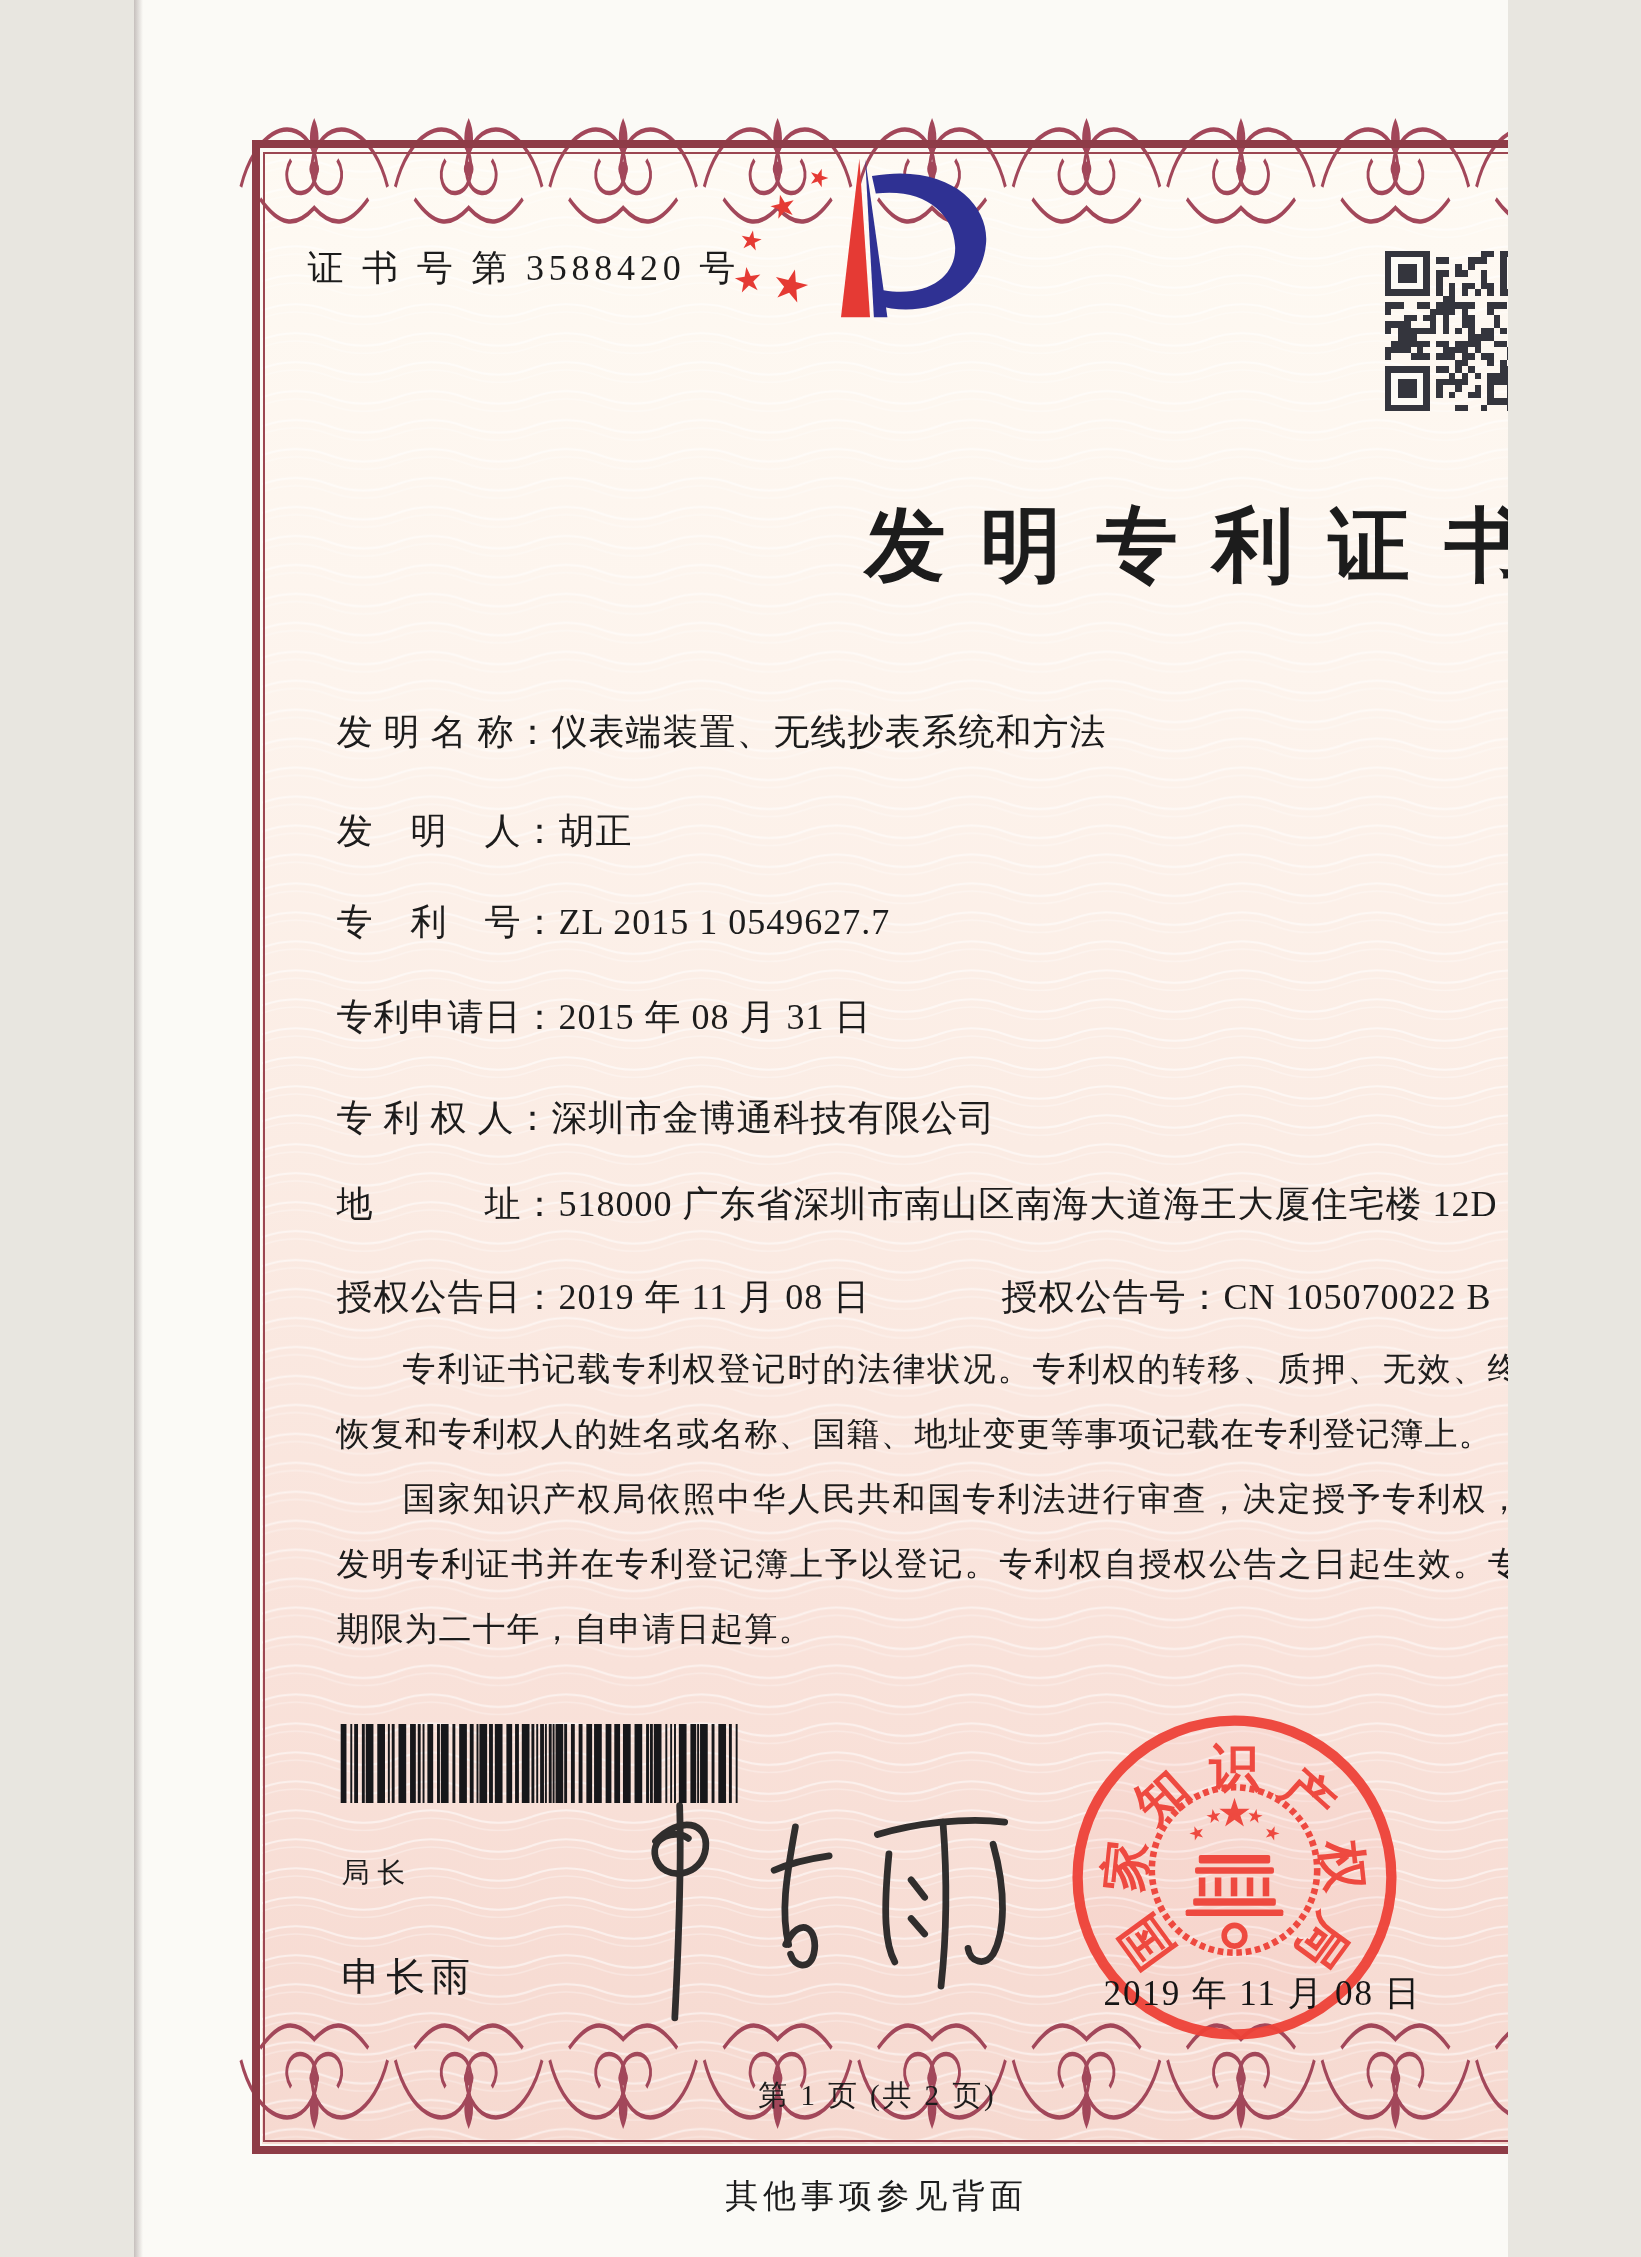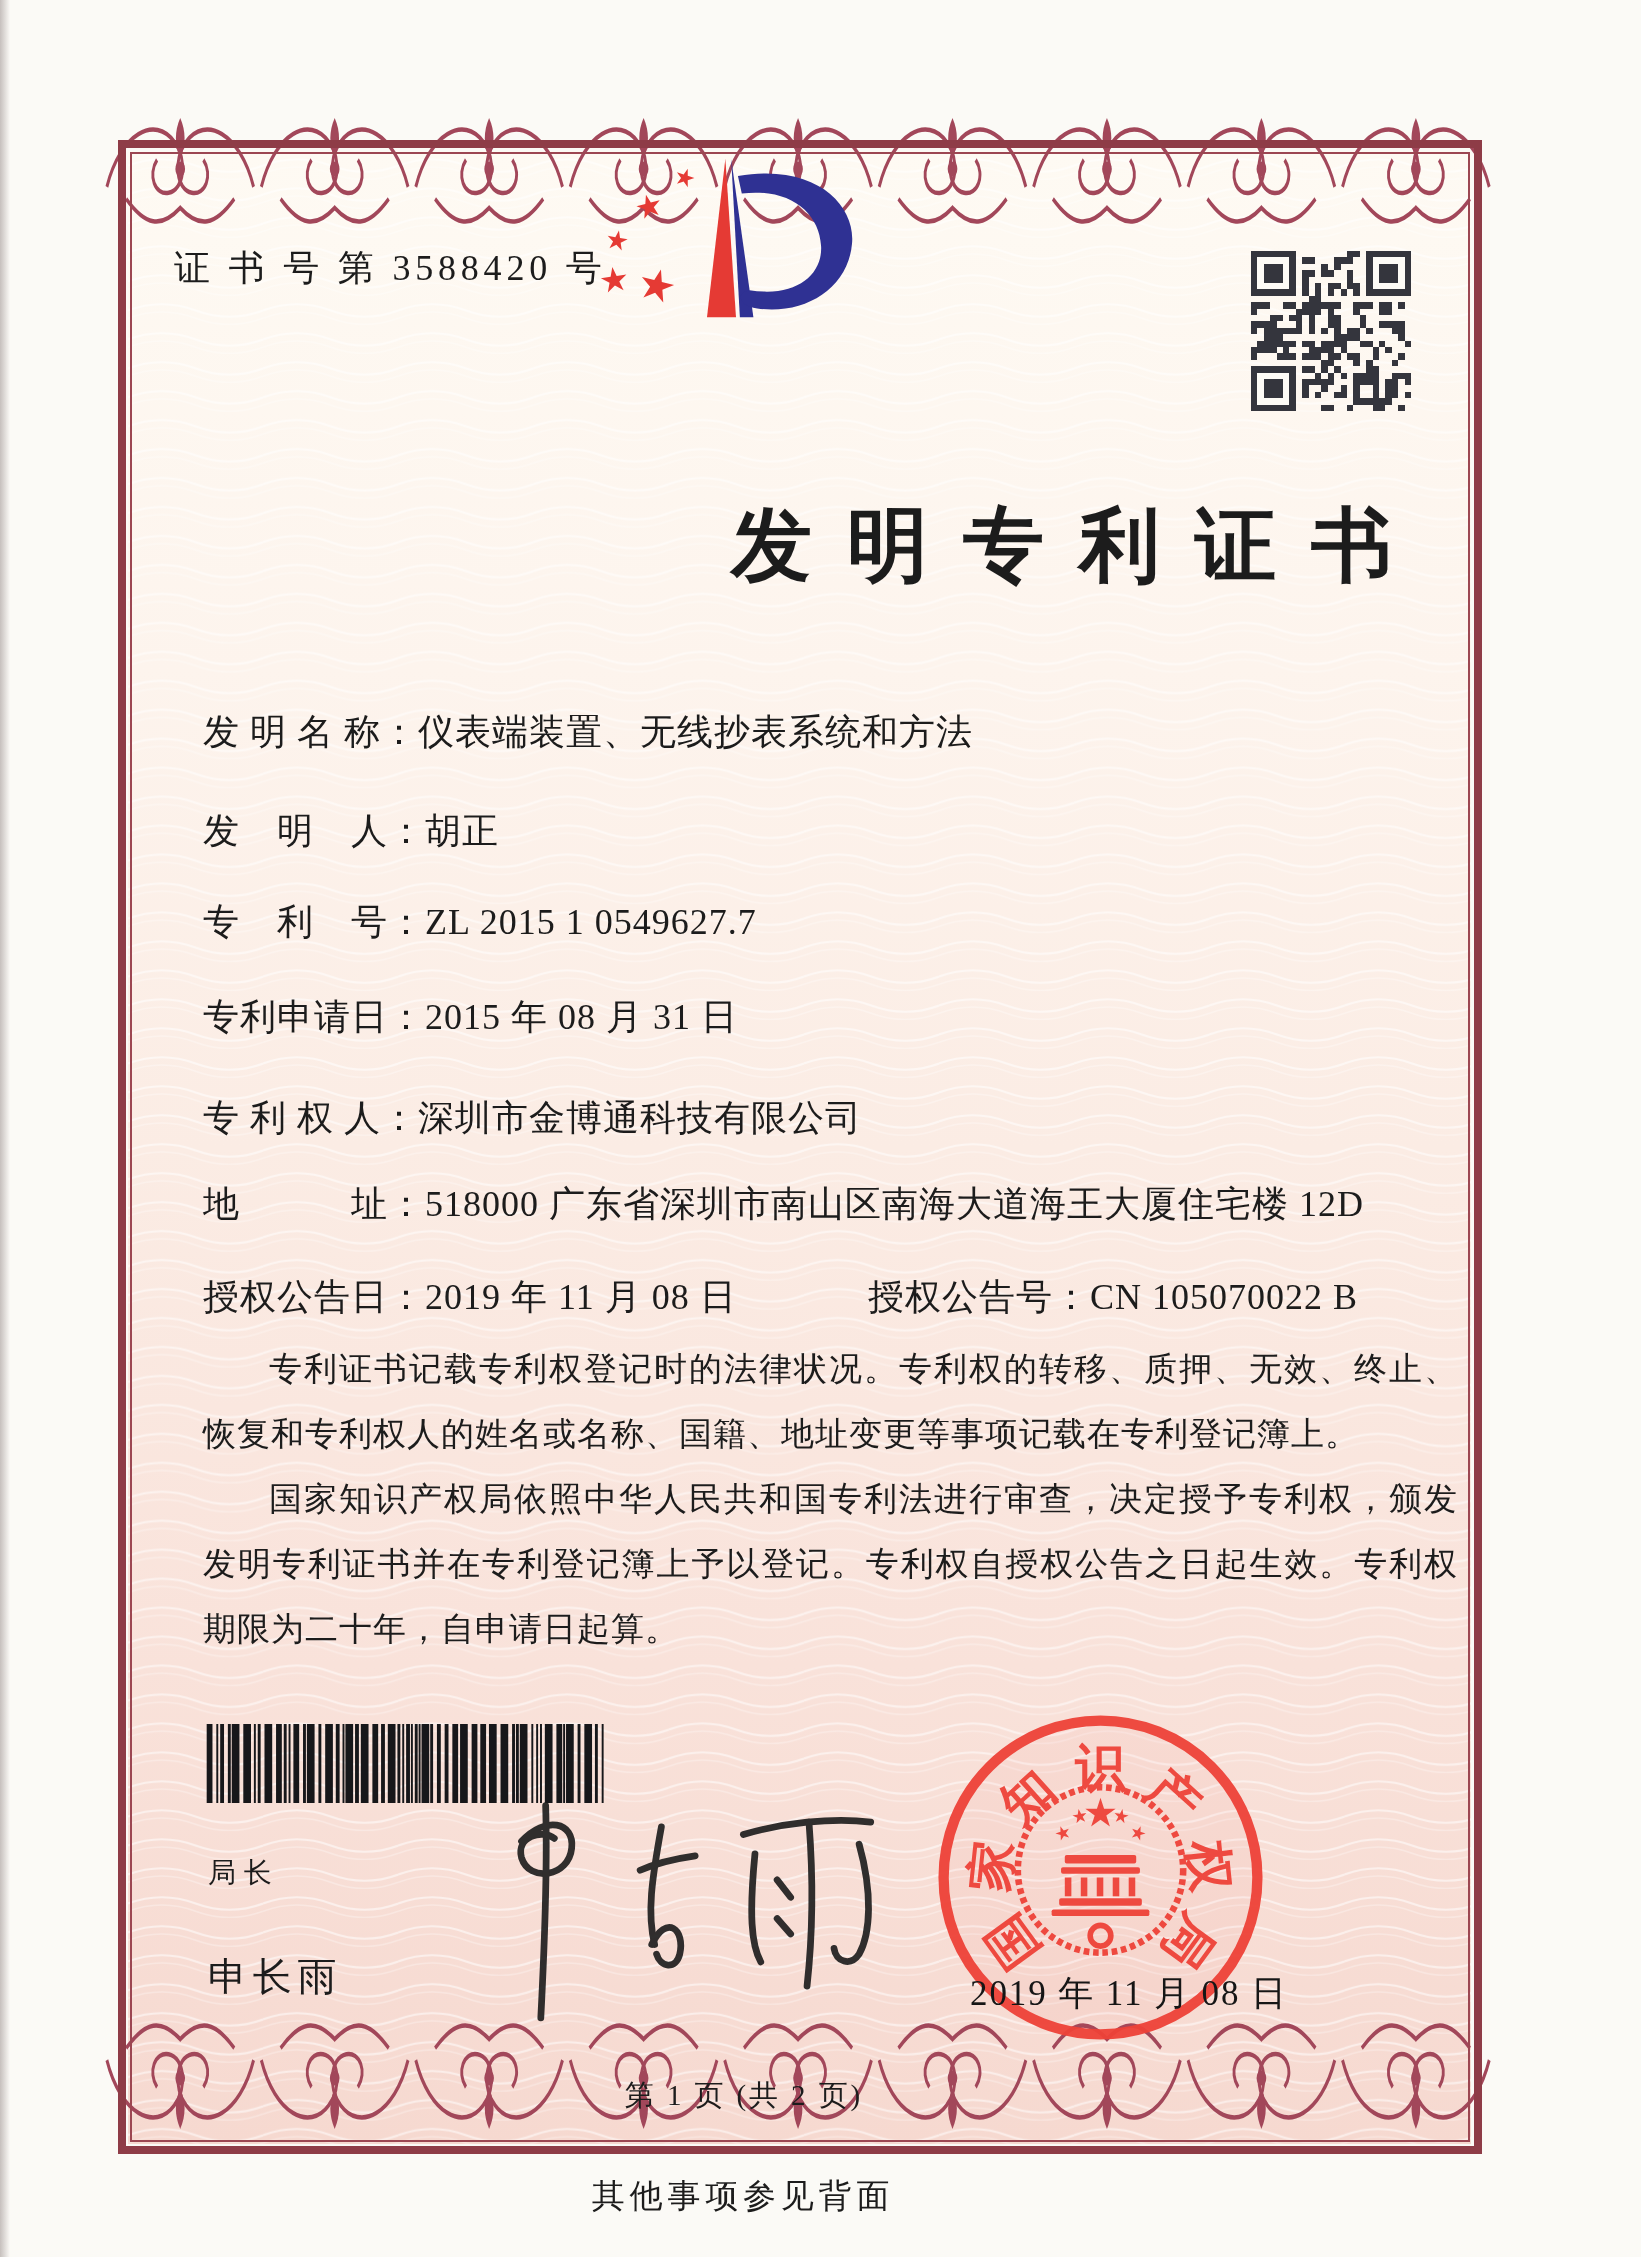--- a/index.html
+++ b/index.html
@@ -1,17 +1,17 @@
 <!DOCTYPE html>
 <html><head>
 <meta charset="utf-8">
 <style>
   html,body{margin:0;padding:0;background:#e8e6e0;}
   .page{
-    position:relative;width:1641px;height:2257px;margin:0 auto;
+    position:relative;width:1374px;height:2257px;margin:0 auto;
     background:#fbfaf6;overflow:hidden;
     font-family:"Liberation Serif","DejaVu Serif",serif;
     color:#1c1c1c;
   }
   .abs{position:absolute;}
   .scan-edge{left:0;top:0;width:9.7px;height:2257px;
     background:linear-gradient(90deg,rgba(60,40,40,.28),rgba(60,40,40,0));z-index:6;}
   
   .interior{
     left:128px;top:151px;width:1343px;height:1993px;z-index:0;

